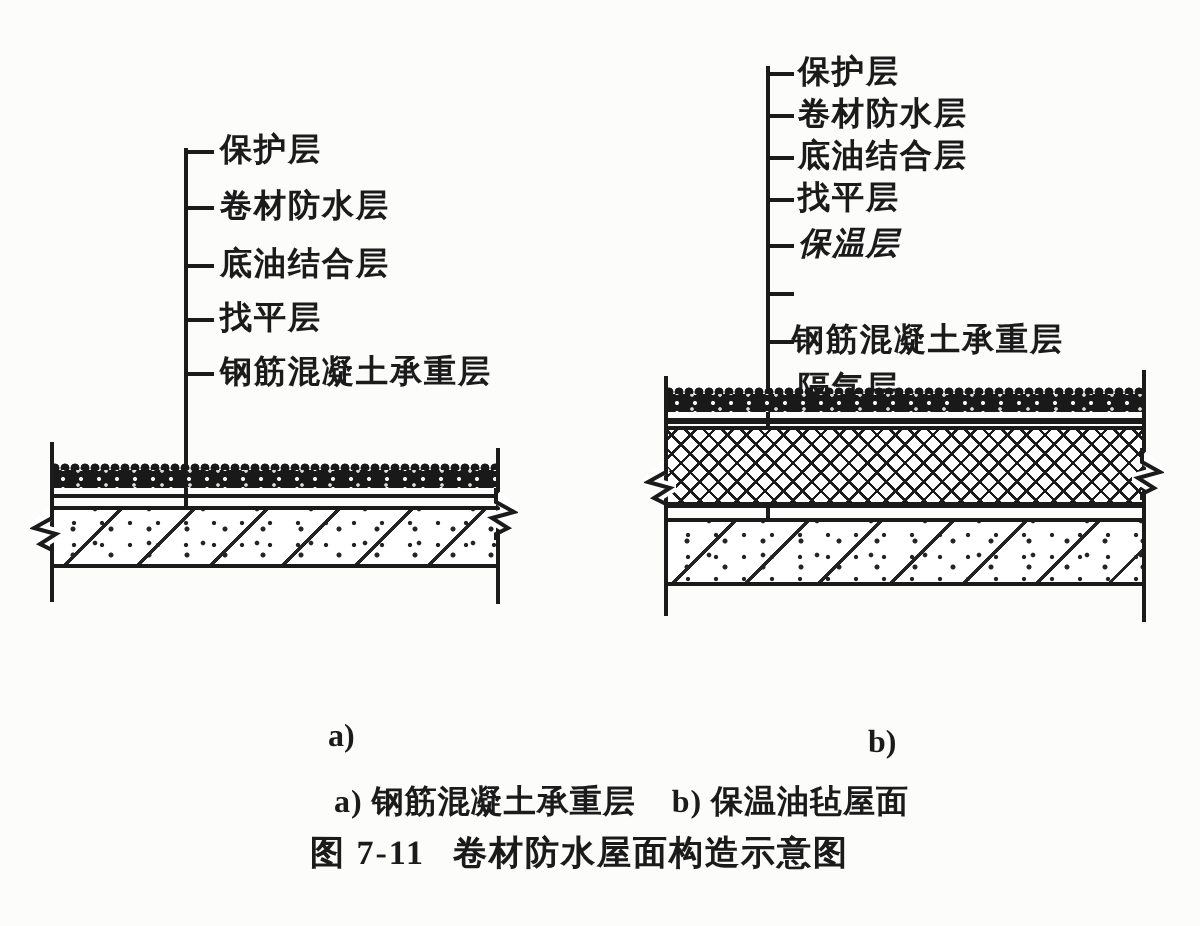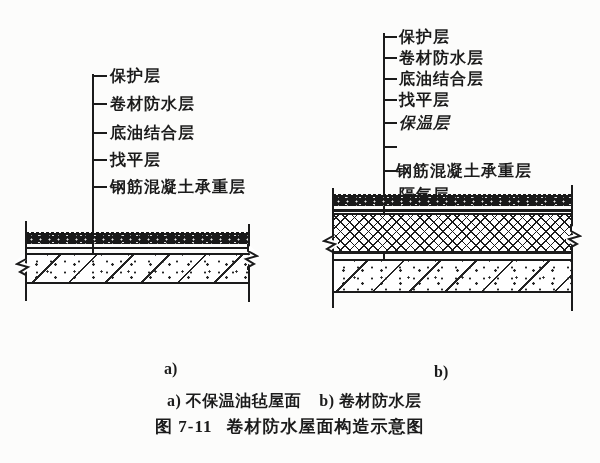--- a/index.html
+++ b/index.html
@@ -147,20 +147,20 @@
             <path d="M11 0 L11 7 L2 12 L13 15 L5 20 L11 23 L11 26" stroke="#1b1b1b" stroke-width="2" fill="none"></path>
           </svg>
       </div>
     </div>
   </div>
 
   <div class="panel-mark" style="left:164px;top:360px;">a)</div>
   <div class="panel-mark" style="left:434px;top:363px;">b)</div>
 
   <div class="subcaption" style="left:167px;top:391px;">
-    <span>a) 不保温油毡屋面</span><span class="gap"></span><span>b) 卷材防水层</span>
+    <span>a) 钢筋混凝土承重层</span><span class="gap"></span><span>b) 保温油毡屋面</span>
   </div>
 
   <div class="figure-title" style="left:155px;top:415px;">
     <span>图 7-11</span><span class="gap"></span><span>卷材防水屋面构造示意图</span>
   </div>
 
 </div>
 
 </body></html>

